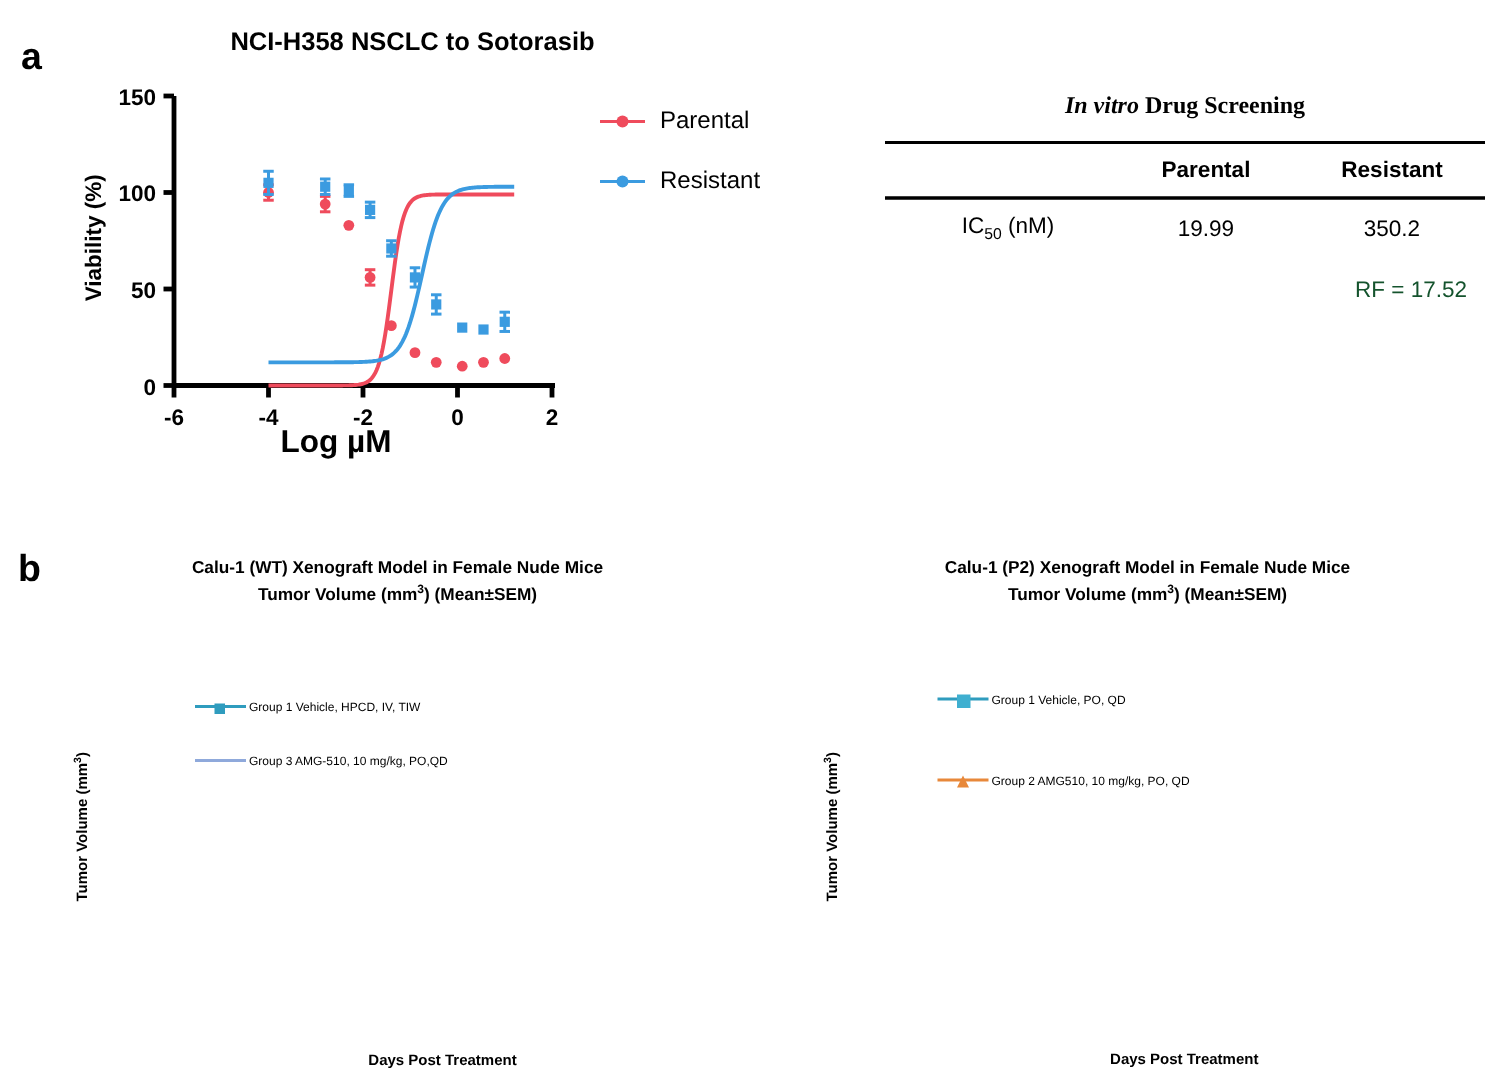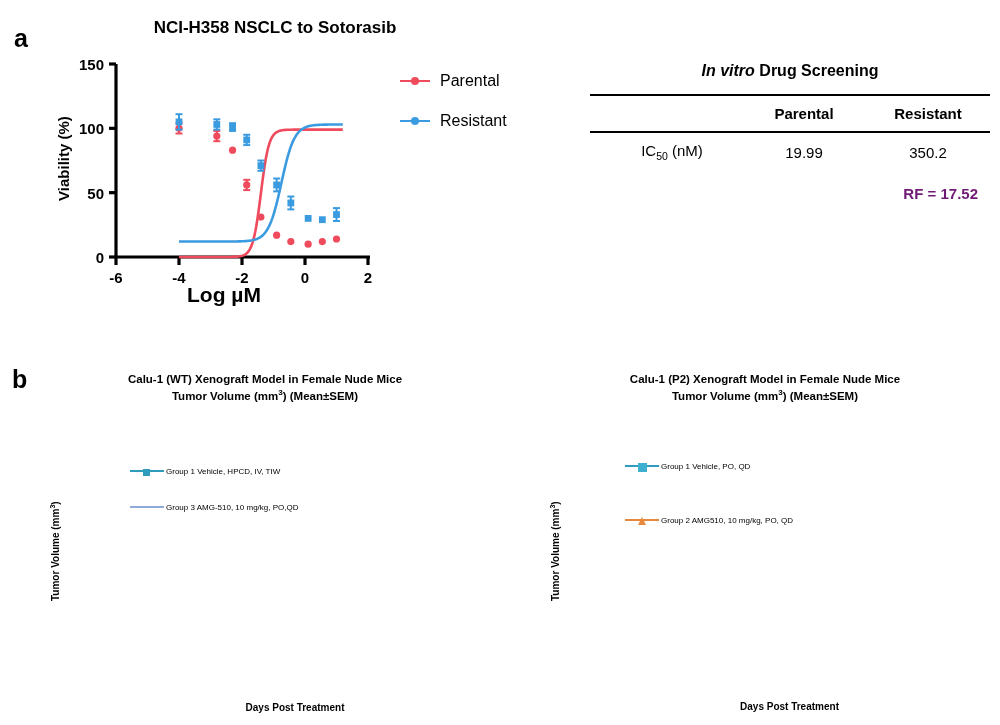--- a/index.html
+++ b/index.html
@@ -11,28 +11,28 @@
   #panel-a-title{left:110px;top:18px;width:330px;text-align:center;
      font-size:17px;font-weight:bold;}
   #a-legend{left:400px;top:70px;}
   .leg-row{display:flex;align-items:center;height:22px;margin-bottom:18px;}
   .leg-mark{width:30px;height:12px;position:relative;margin-right:10px;}
   .leg-mark .ln{position:absolute;left:0;top:5px;width:30px;height:2.4px;}
   .leg-mark .dot{position:absolute;left:11px;top:2px;width:8px;height:8px;border-radius:50%;}
   .leg-txt{font-size:16px;}
   
   #tbl-wrap{left:590px;top:62px;width:400px;}
-  #tbl-title{font-size:16px;font-weight:bold;text-align:center;margin-bottom:14px;}
+  #tbl-title{font-size:16px;font-weight:bold;text-align:center;margin-bottom:14px;font-family:Liberation Serif, serif;}
   table.ivt{border-collapse:collapse;width:100%;font-size:15px;}
   table.ivt td,table.ivt th{padding:9px 6px;text-align:center;font-weight:normal;}
   table.ivt th{font-weight:bold;font-size:15px;}
   table.ivt td.rowhead{text-align:center;padding-left:18px;}
   .tb-top{border-top:2.5px solid #000;}
   .tb-bot{border-bottom:2.5px solid #000;}
-  #rf{ text-align:right;color:#701a75;font-weight:bold;font-size:15px;margin-top:14px;padding-right:12px;}
+  #rf{ text-align:right;color:#14532d;font-weight:normal;font-size:15px;margin-top:14px;padding-right:12px;}
   
   .bchart-title{font-size:11.5px;font-weight:bold;text-align:center;line-height:14px;}
   .b-leg-txt{font-size:8px;}
   .b-leg-row{display:flex;align-items:center;}
   .b-leg-mark{width:34px;height:10px;position:relative;margin-right:2px;}
   .b-leg-mark .ln{position:absolute;left:0;top:4px;width:34px;height:2px;}
   sup{font-size:70%;vertical-align:super;}
   sub{font-size:70%;vertical-align:sub;}
 </style>
 </head>

